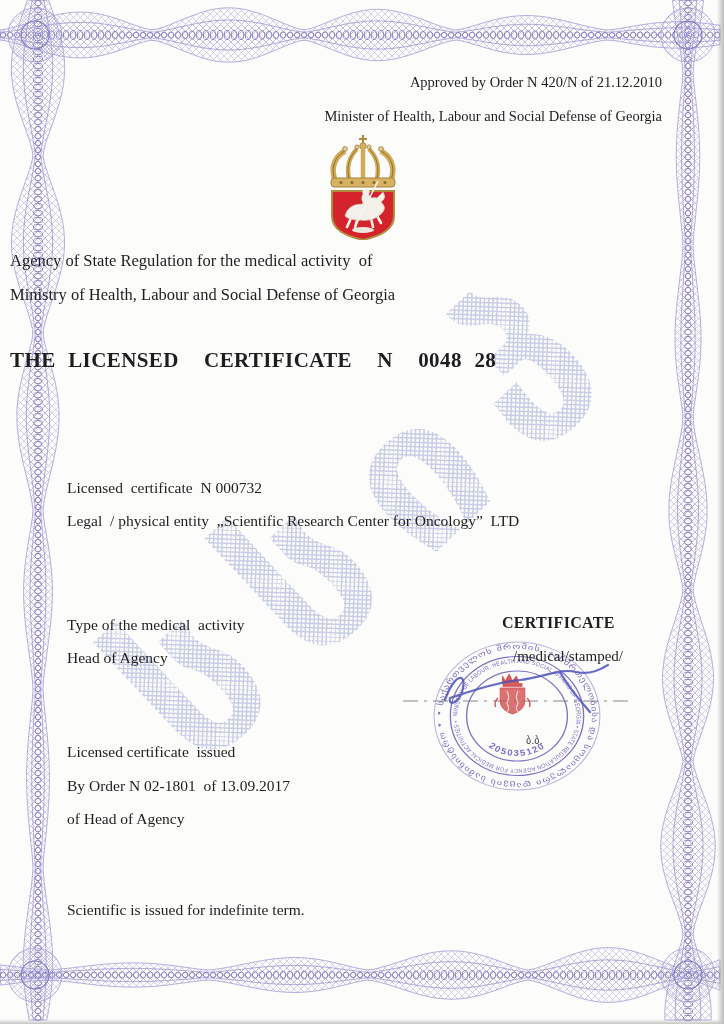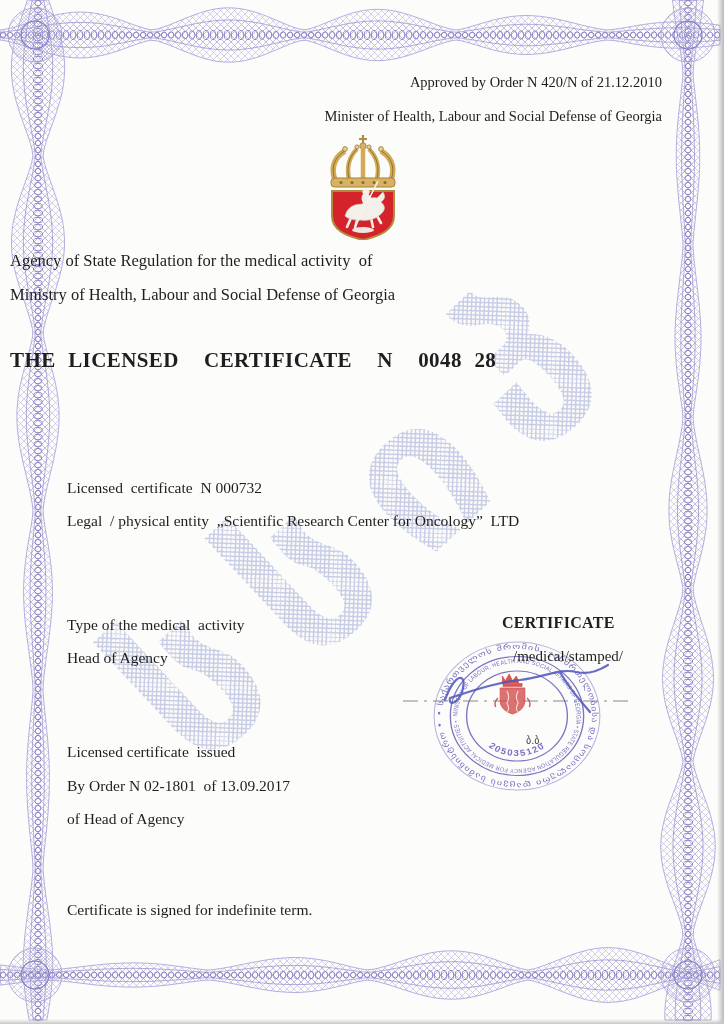--- a/index.html
+++ b/index.html
@@ -660,17 +660,17 @@
   <div class="t center" id="title">THE LICENSED  CERTIFICATE  N  0048 28</div>
   <div class="t sz-md" id="liccert">Licensed  certificate  N 000732</div>
   <div class="t sz-md" id="legal">Legal  / physical entity  „Scientific Research Center for Oncology”  LTD</div>
   <div class="t sz-md" id="typelbl">Type of the medical  activity</div>
   <div class="t" id="rean">CERTIFICATE</div>
   <div class="t sz-md" id="headlbl">Head of Agency</div>
   <div class="t" id="signed">/medical/stamped/</div>
   <div class="t sz-md" id="issued">Licensed certificate  issued</div>
   <div class="t sz-md" id="order">By Order N 02-1801  of 13.09.2017</div>
   <div class="t sz-md" id="ofhead">of Head of Agency</div>
-  <div class="t sz-md" id="term">Certificate is signed for indefinite term.</div>
+  <div class="t sz-md" id="term">Scientific is issued for indefinite term.</div>
 
   <div class="scan-edge-r"></div>
   <div class="scan-edge-b"></div>
 </div>
 
 </body></html>

